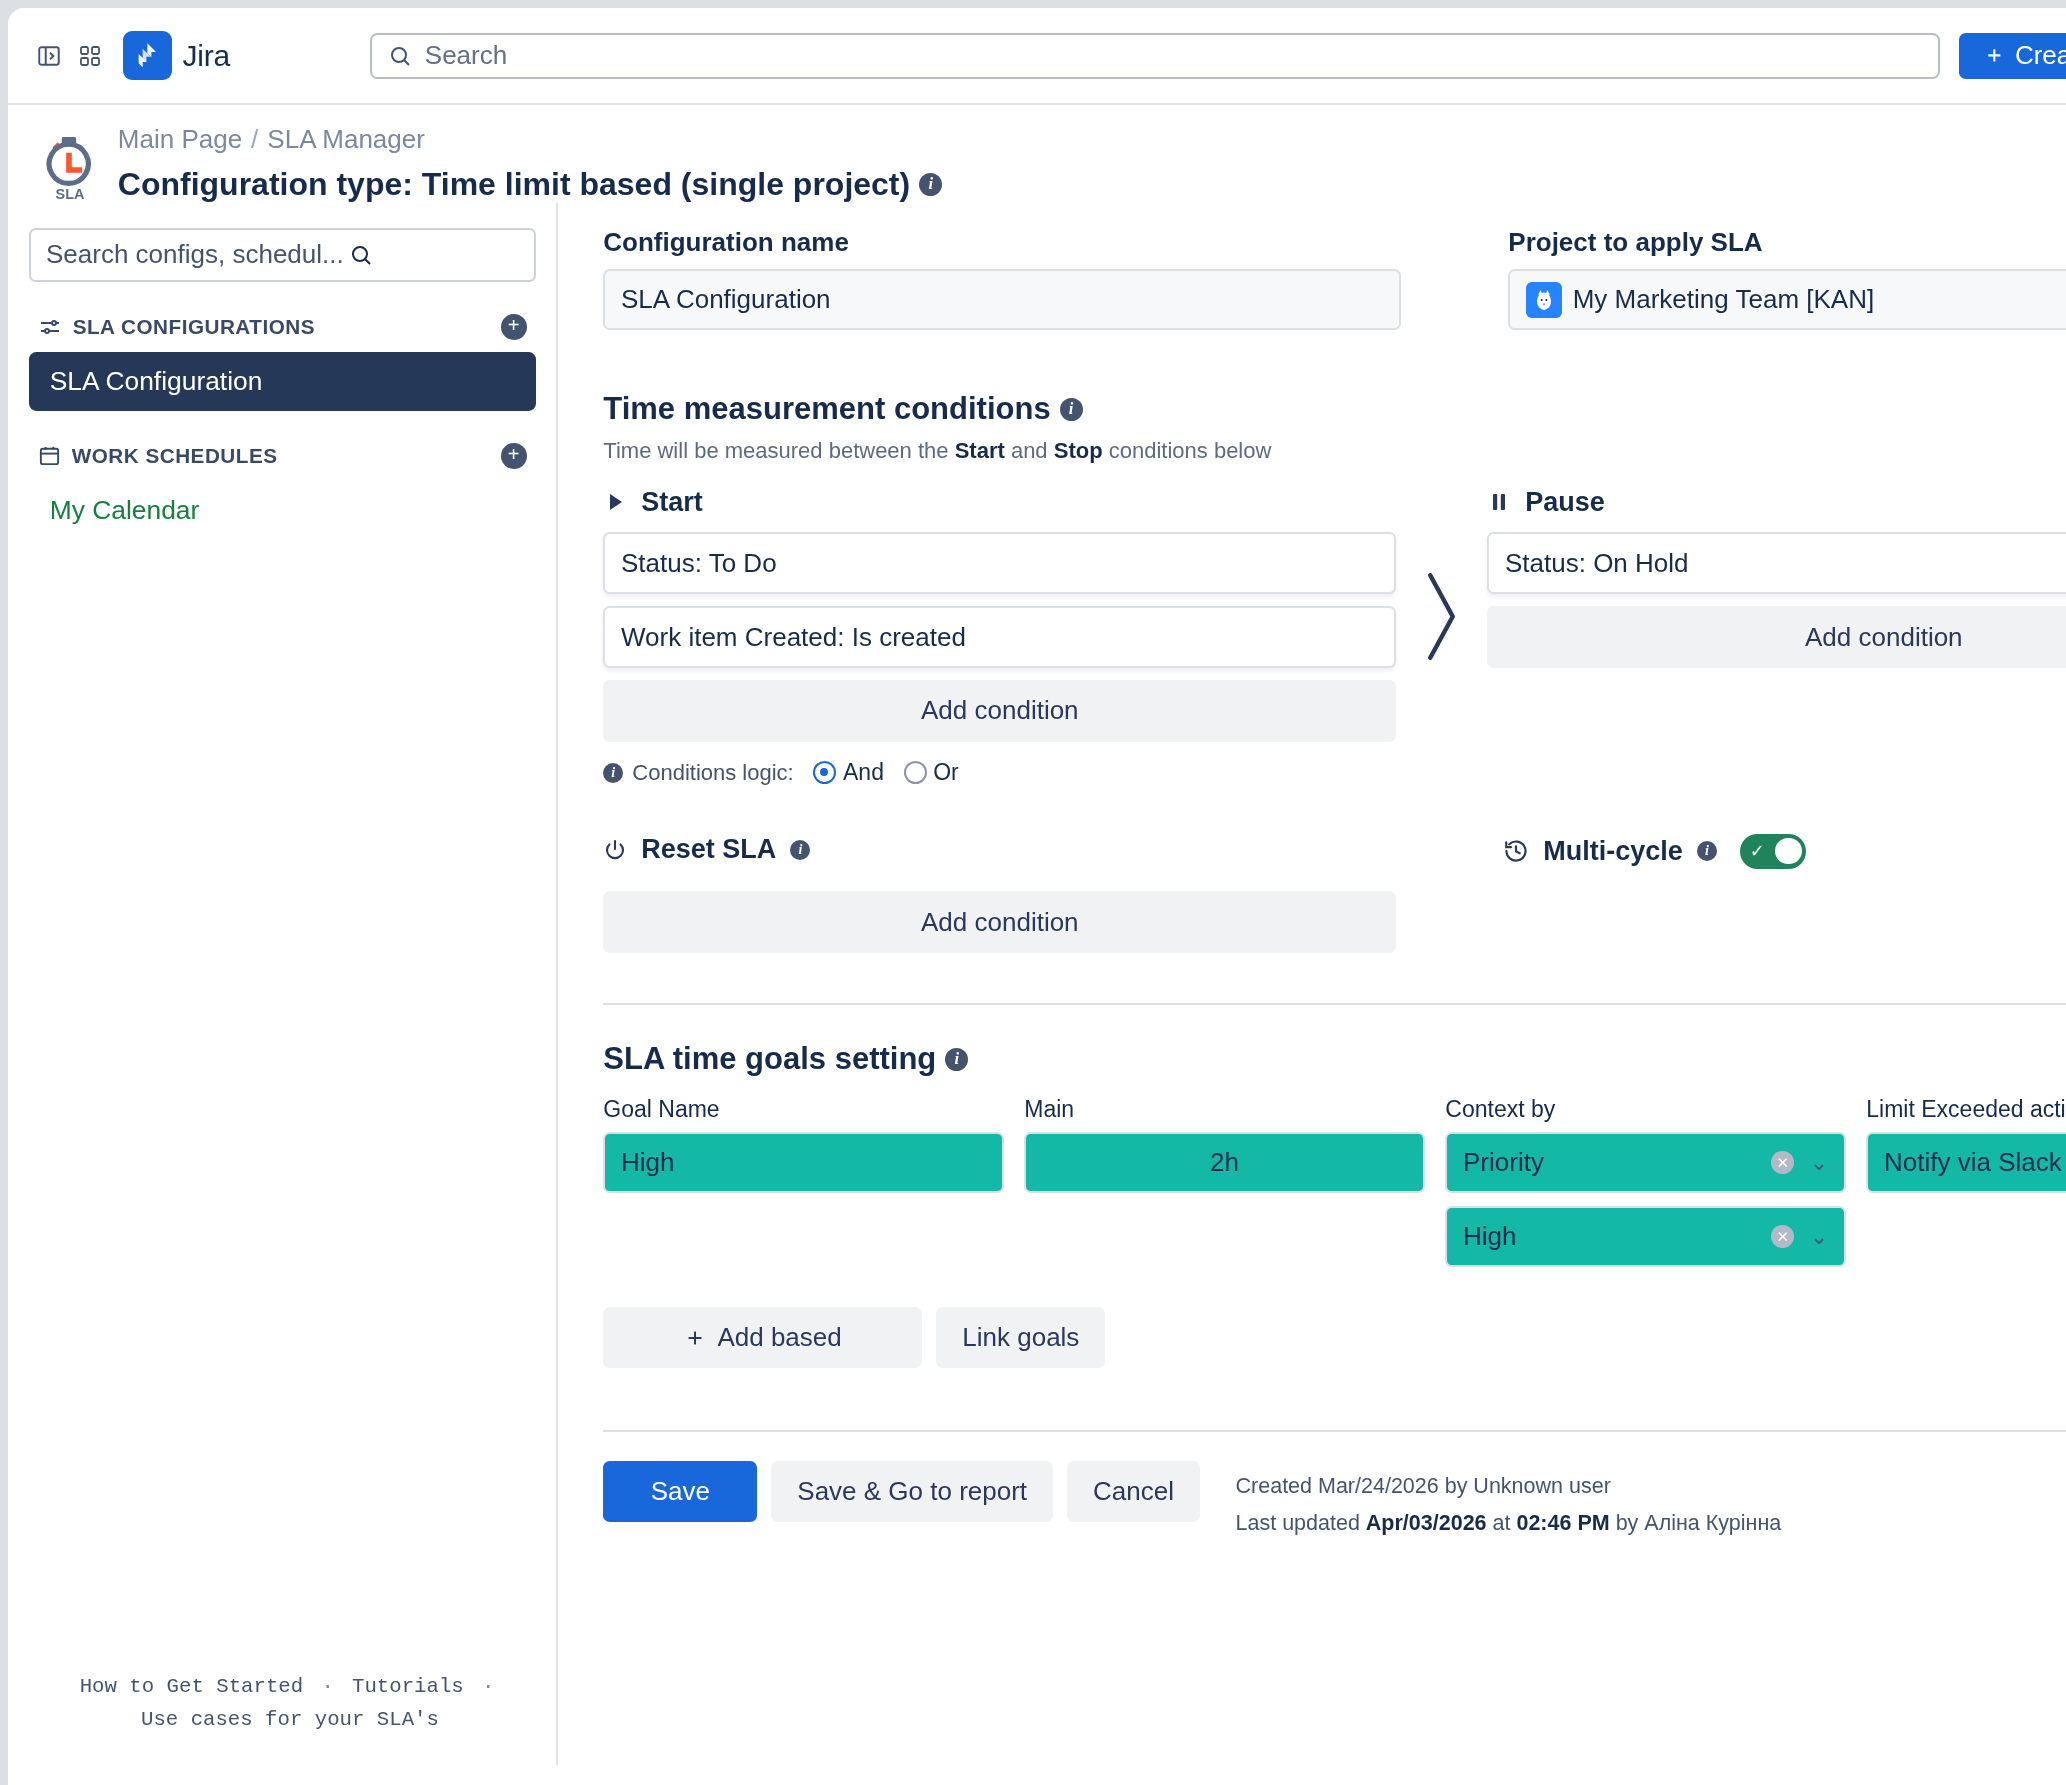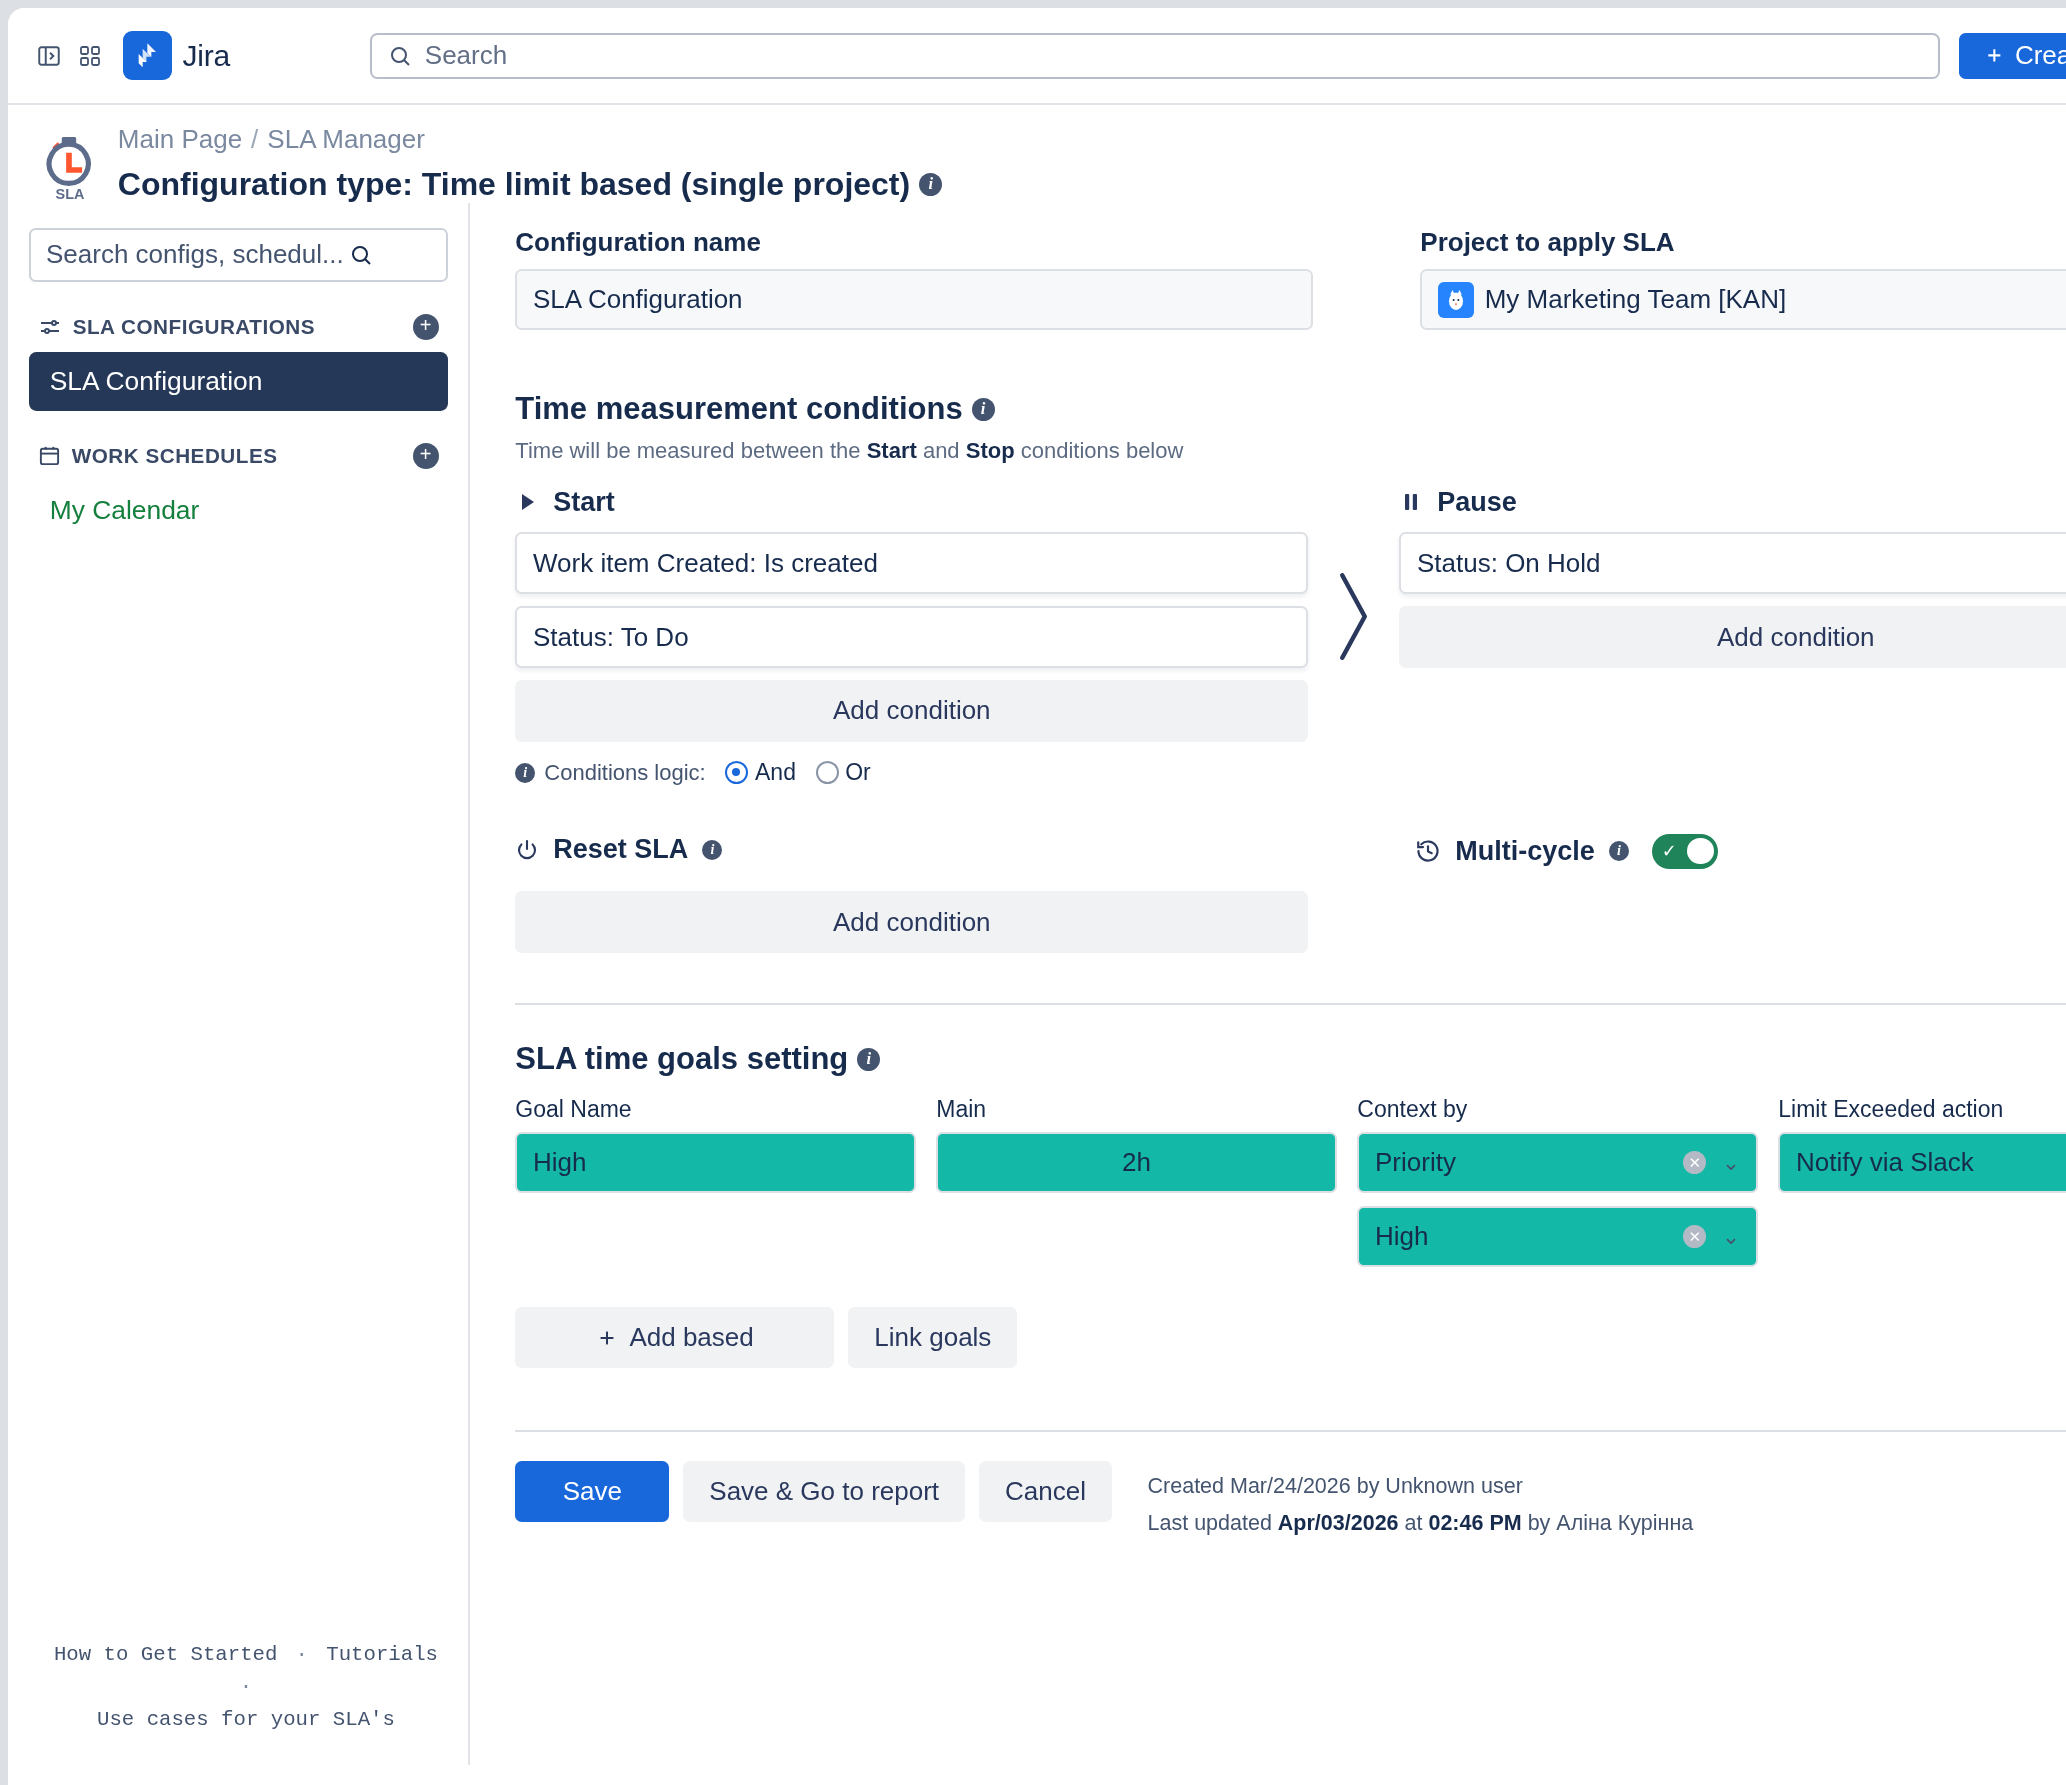--- a/index.html
+++ b/index.html
@@ -75,21 +75,21 @@
     width: 66px; height: 35px; border-radius: 17.4px; background: #1f845a;
     display: flex; align-items: center; justify-content: flex-start; padding: 0 4.1px;
     position: relative; cursor: pointer; flex: none;
   }
   .toggle-on .knob { width: 26.4px; height: 26.4px; border-radius: 50%; background: #fff; position: absolute; right: 4.1px; }
   .toggle-on .chk { color: #fff; font-size: 18px; margin-left: 5.8px; z-index: 2; }
 
   
   .body { display: flex; height: 1562px; }
   .sidebar {
-    width: 462px; flex: none; border-right: 2.1px solid #e1e3e8;
+    width: 550px; flex: none; border-right: 2.1px solid #e1e3e8;
     padding: 25px 20.7px 0 20.7px; display: flex; flex-direction: column;
     position: relative;
   }
   .side-search {
     height: 54px; border: 2.1px solid #cdd2da; border-radius: 6.6px;
     display: flex; align-items: center; padding: 0 15px; gap: 5px;
   }
   .side-search .ph { font-size: 26px; color: #44546f; white-space: nowrap; overflow: hidden; }
   .side-group {
     display: flex; align-items: center; gap: 10.7px;
@@ -382,24 +382,24 @@
         <div class="cond-grid">
 
           <div class="cond-col">
             <div class="cond-head">
               <svg width="24" height="24" viewBox="0 0 24 24" fill="#29385c">
                   <path d="M7 4 L19 12 L7 20 Z"></path>
                 </svg>
               <span class="ttl">Start</span>
             </div>
             <div class="cond-card">
+              <span>Status: To Do</span>
+            </div>
+            <div class="cond-card">
               <span>Work item Created: Is created</span>
-            </div>
-            <div class="cond-card">
-              <span>Status: To Do</span>
             </div>
             <div class="add-cond">
               <span>Add condition</span>
             </div>
             <div class="logic-row">
               <span class="info-i sm">i</span>
               <span class="lbl">Conditions logic:</span>
               <span class="radio-wrap">
                 <span class="radio on"></span>
                 <span>And</span>

